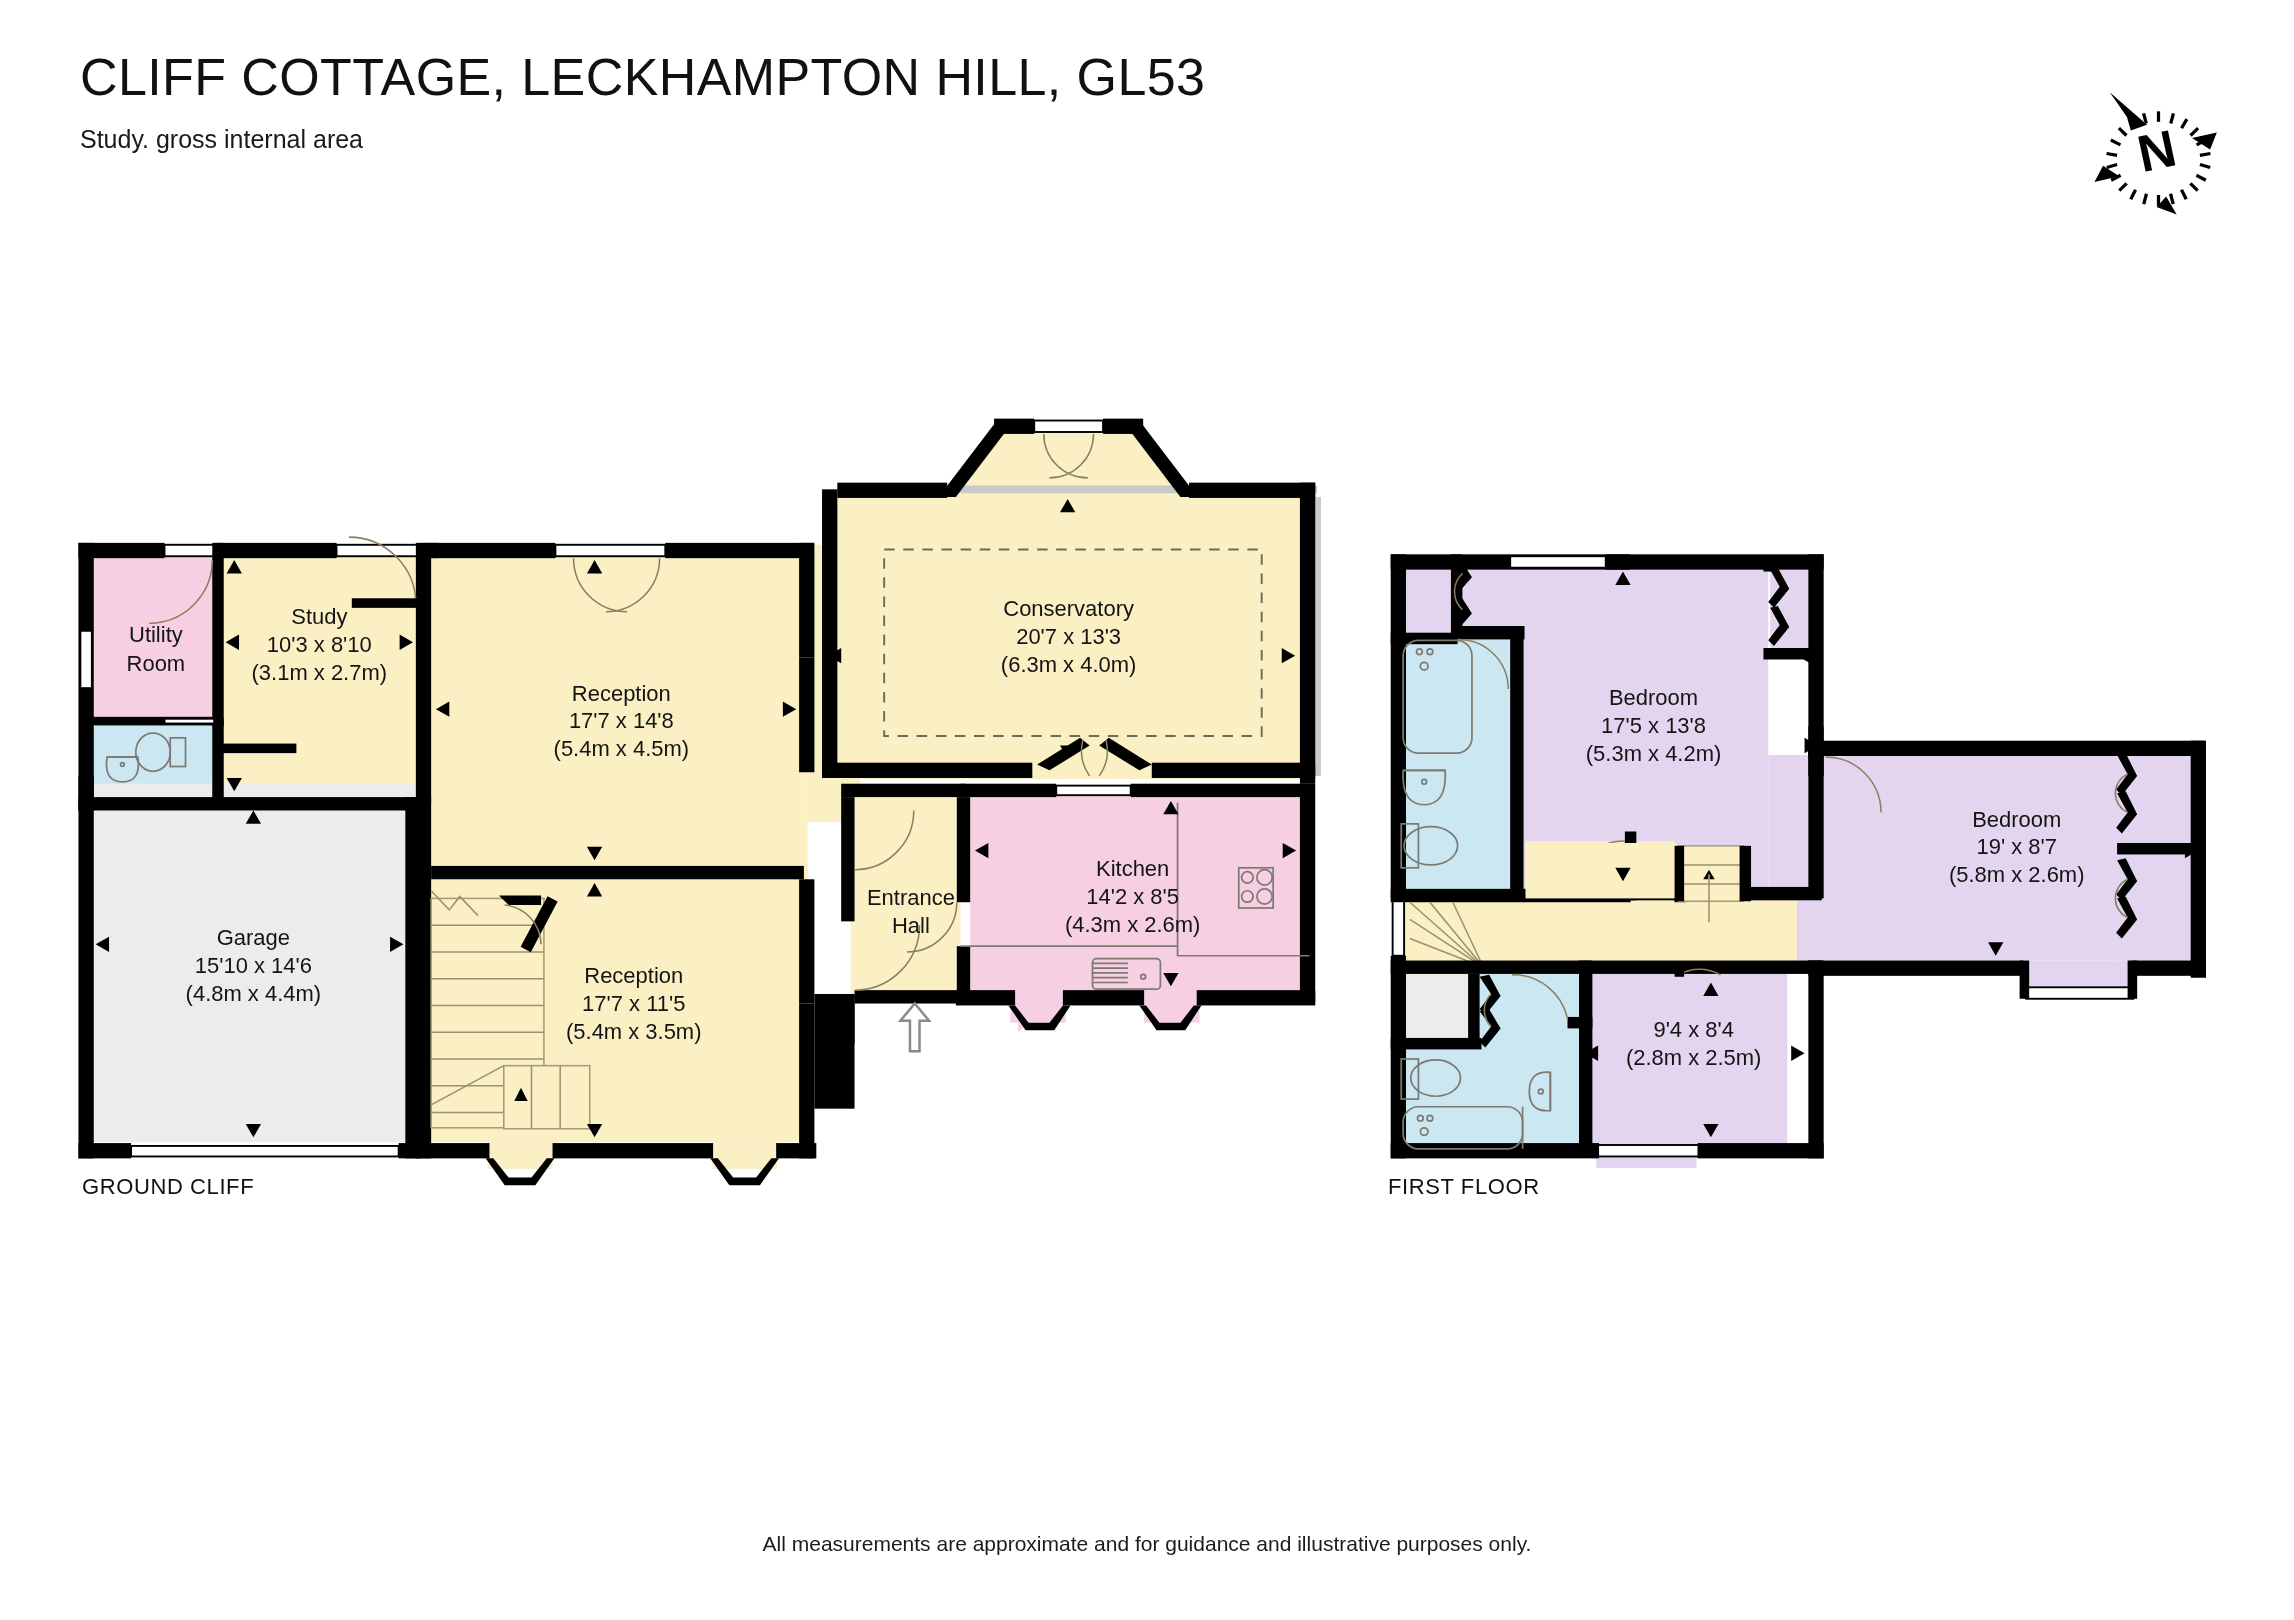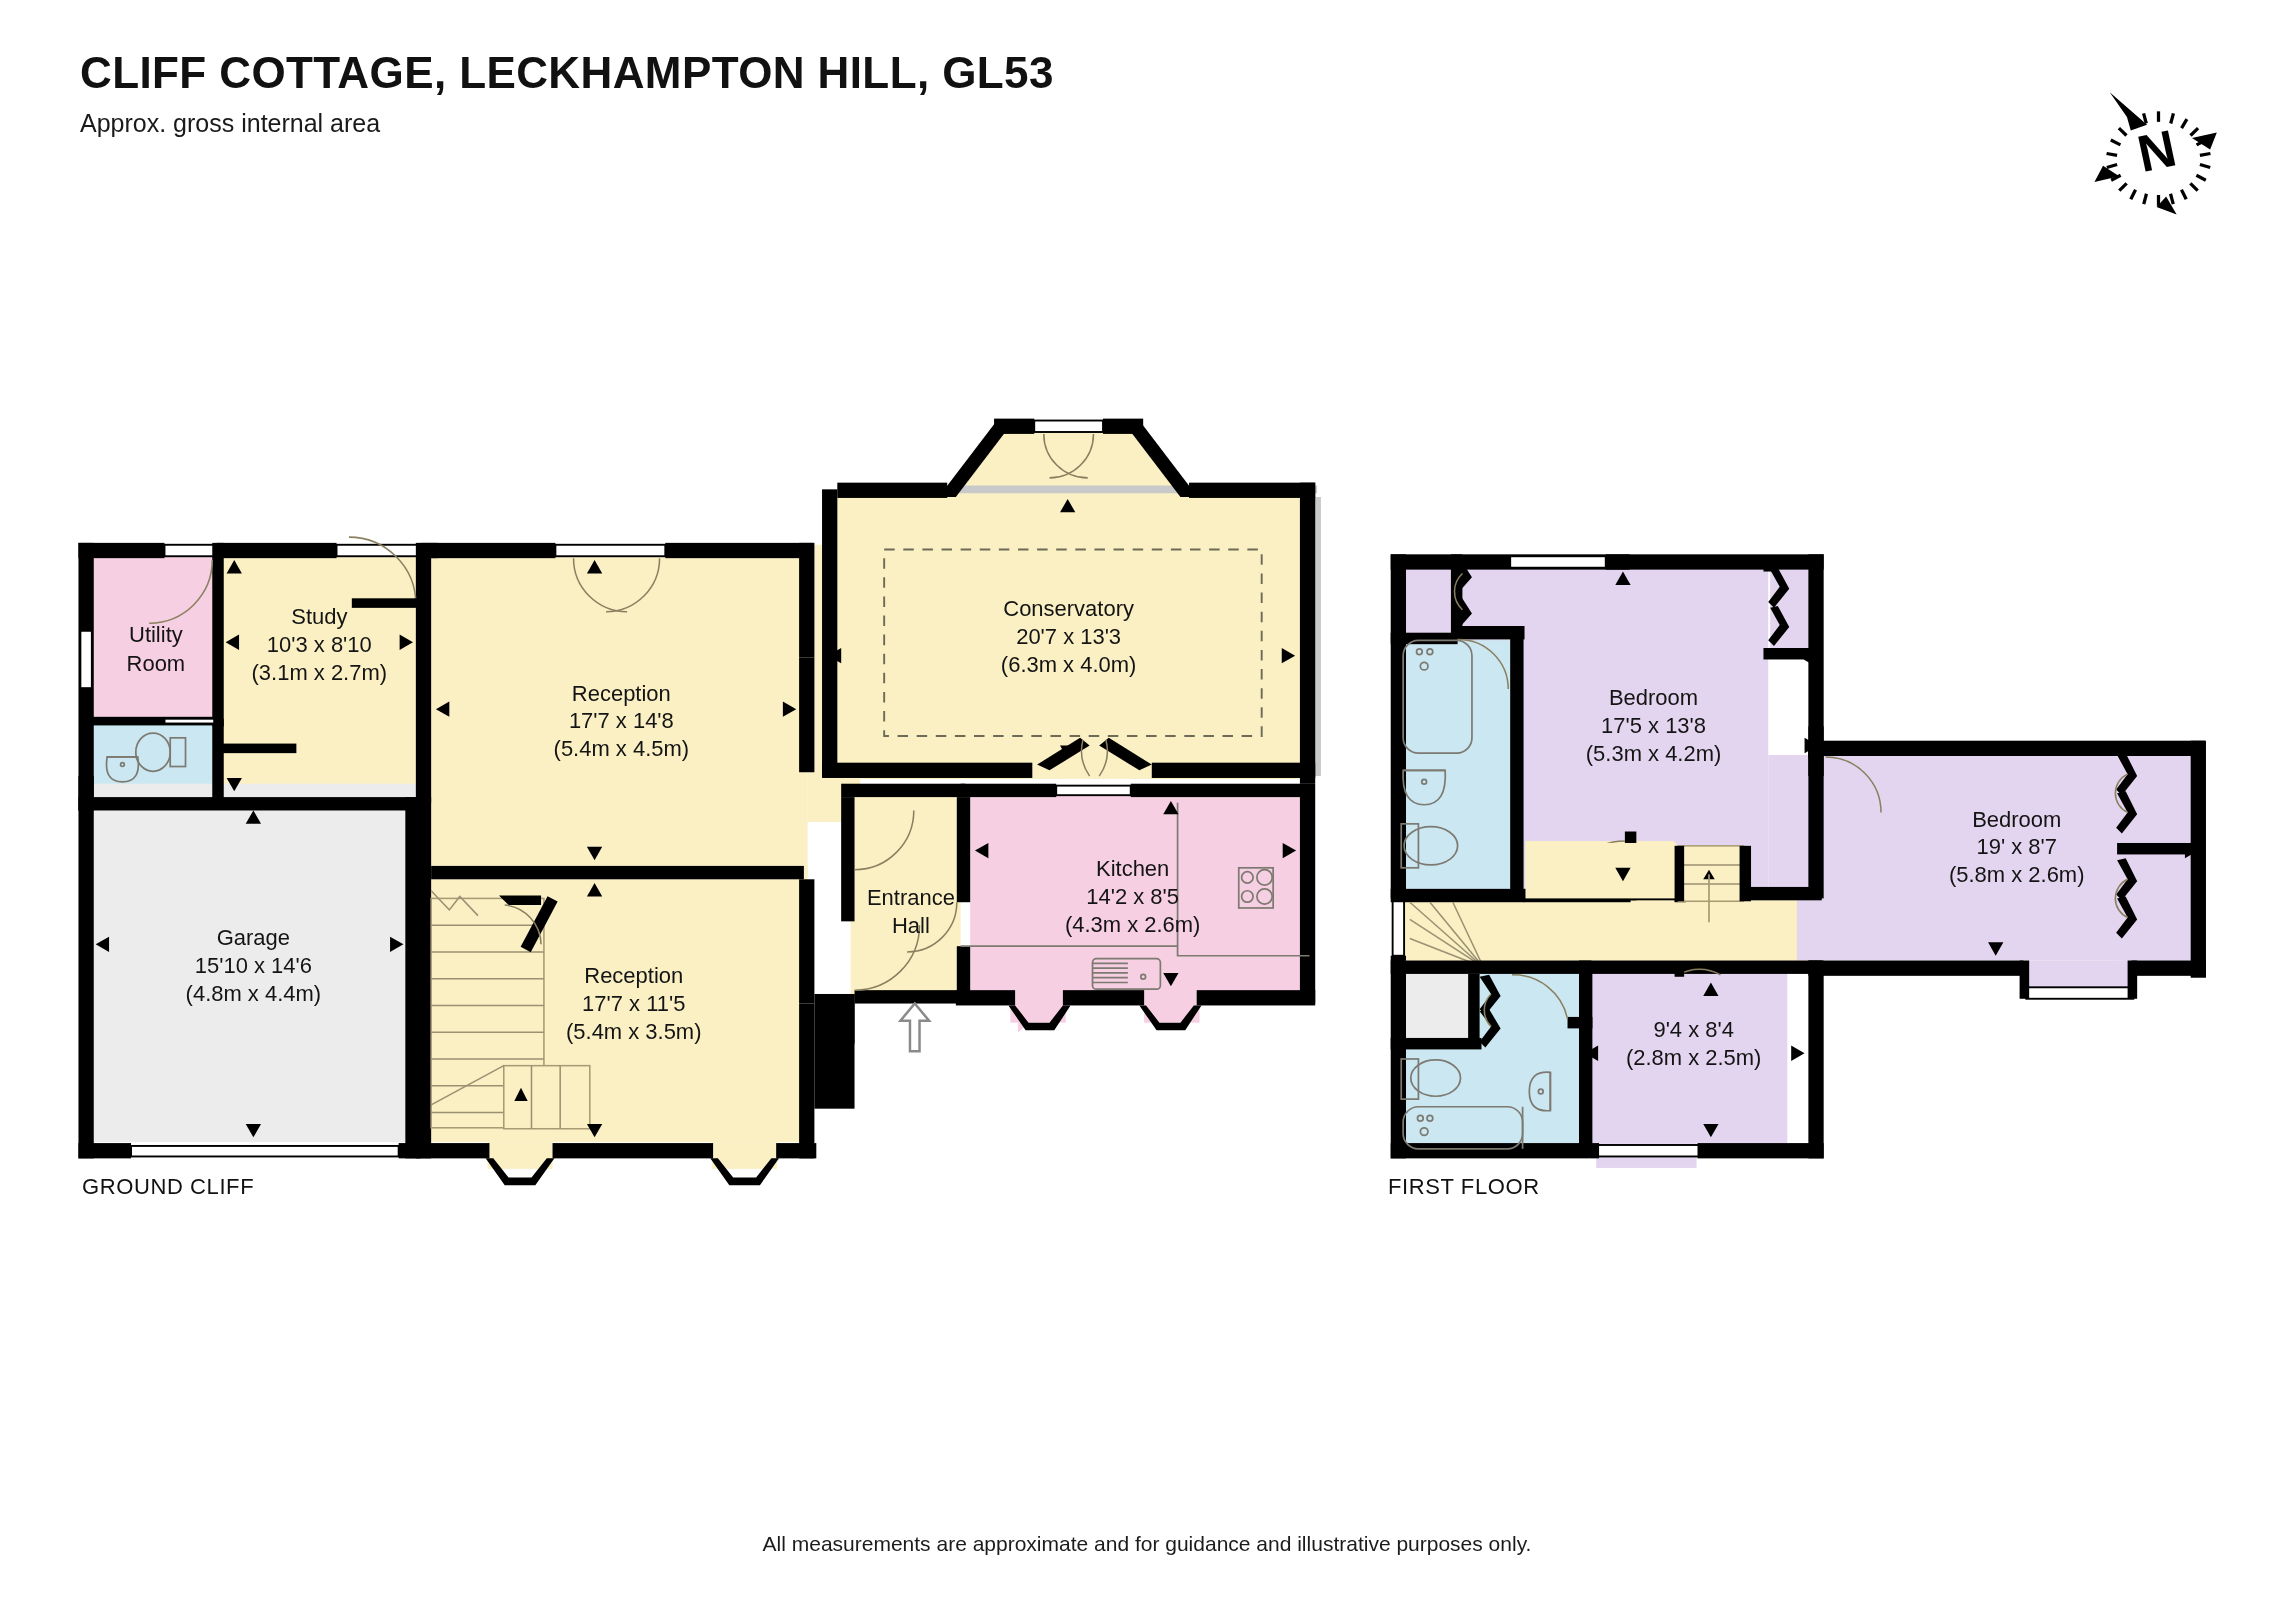--- a/index.html
+++ b/index.html
@@ -18,25 +18,25 @@
   }
 
   
   #header {
     position: absolute;
     left: 80px;
     top: 48px;
     width: 1338px;
   }
   #plan-title {
-    font-size: 44px;
-    font-weight: 700;
+    font-size: 52px;
+    font-weight: 400;
     letter-spacing: 0.4px;
     line-height: 1.12;
-    margin: 0 0 9px 0;
+    margin: 0 0 16px 0;
     color: #111111;
     white-space: nowrap;
   }
   .subline {
     font-size: 25px;
     line-height: 1.42;
     color: #1a1a1a;
   }
 
   
@@ -93,21 +93,21 @@
   .fix      { fill: none; stroke: #7d7a72; stroke-width: 1.8; }
   .stair-l  { fill: none; stroke: #9a9172; stroke-width: 1.6; }
   .dash-in  { fill: none; stroke: #6d6a55; stroke-width: 2; stroke-dasharray: 11 9; }
   .arrow    { fill: #000000; }
 </style>
 </head>
 <body>
 
 <div id="header">
   <div id="plan-title">CLIFF COTTAGE, LECKHAMPTON HILL, GL53</div>
-  <div class="subline">Approx. gross internal area</div>
+  <div class="subline">Study. gross internal area</div>
 </div>
 
 <div id="compass">
   <svg width="153" height="153" viewBox="0 0 160 160">
 
     <g stroke="#000000" stroke-width="3.4">
       <line x1="80" y1="38" x2="80" y2="49"></line>
       <line x1="95.6" y1="40.1" x2="92.8" y2="50.7"></line>
       <line x1="109.7" y1="46.1" x2="104.1" y2="55.5"></line>
       <line x1="121.4" y1="55.6" x2="113.5" y2="63.3"></line>

